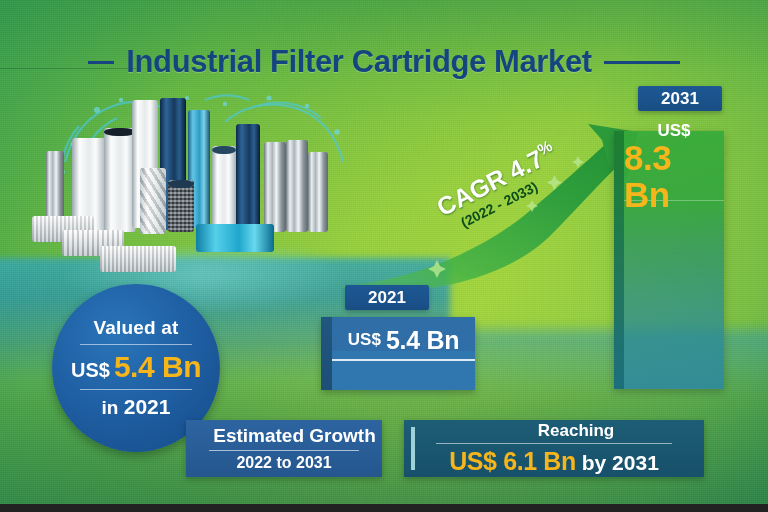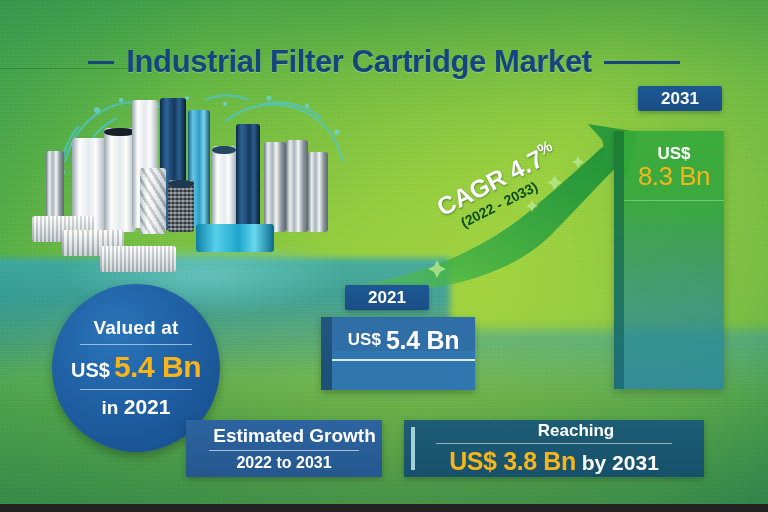--- a/index.html
+++ b/index.html
@@ -188,21 +188,21 @@
     background: linear-gradient(180deg, rgba(25,120,45,.85), rgba(25,105,120,.85));
   }
   .bar2031-rule {
     position:absolute; left:10px; right:0; top:69px; height:1px; background: rgba(255,255,255,.30);
   }
   .bar2031-txt {
     position:absolute; left:10px; right:0; top:6px; height:62px;
     display:flex; flex-direction:column; align-items:center; justify-content:center;
   }
   .b31-us { color:#fff; font-size:17px; font-weight:bold; line-height:1.05; }
-  .b31-val { color:#f5b51b; font-size:26px; font-weight:normal; letter-spacing:-.5px; line-height:1.05; }
+  .b31-val { color:#f5b51b; font-size:35px; font-weight:bold; letter-spacing:-.5px; line-height:1.05; }
 
   
   .arrow-svg { position:absolute; left: 340px; top: 118px; width: 320px; height: 175px; }
   .cagr-text {
     position:absolute; left: 432px; top: 196px; width: 190px; height: 70px;
     transform: rotate(-27deg);
     transform-origin: left top;
     pointer-events:none;
   }
   .cagr-main {
@@ -374,18 +374,18 @@
     <div class="pl-title">Estimated Growth</div>
     <div class="pl-rule"></div>
     <div class="pl-sub">2022 to 2031</div>
   </div>
 
   <div class="panel-right">
     <div class="pr-accent"></div>
     <div class="pr-title">Reaching</div>
     <div class="pr-rule"></div>
     <div class="pr-line">
-      <span class="pr-val">US$ 3.8 Bn</span>
+      <span class="pr-val">US$ 6.1 Bn</span>
       <span class="pr-by">by 2031</span>
     </div>
   </div>
 
 </div>
 
 </body></html>

